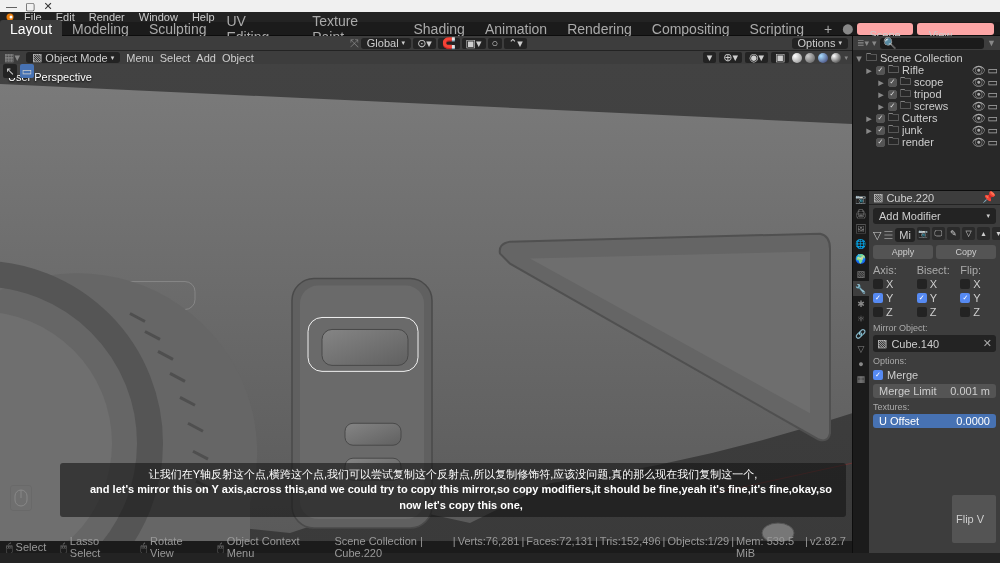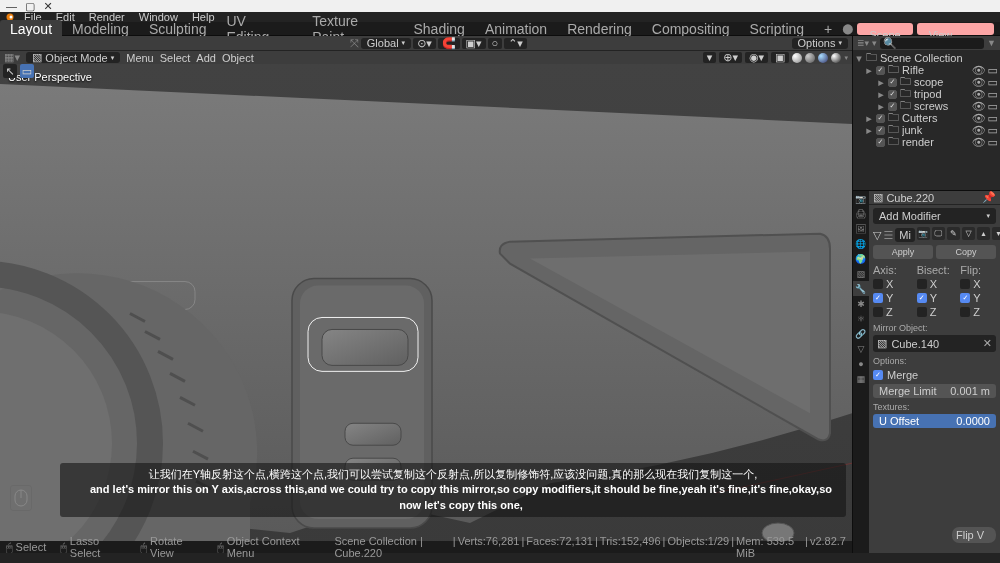--- a/index.html
+++ b/index.html
@@ -78,21 +78,21 @@
 .sect-label { color: #aaa; margin: 4px 0 2px; font-size: 9px; }
 .obj-field { background: #232323; border-radius: 3px; padding: 2px 4px; display: flex; align-items: center; gap: 4px; margin-bottom: 4px; }
 .obj-field .x { margin-left: auto; color: #aaa; cursor: pointer; }
 .chk-row { display: flex; align-items: center; gap: 4px; padding: 1px 0; }
 .chk-row .box { width: 10px; height: 10px; border-radius: 2px; background: #232323; display: flex; align-items: center; justify-content: center; }
 .chk-row .box.checked { background: #568af2; }
 .chk-row .box.checked::after { content: "✓"; color: #fff; font-size: 7px; }
 .num-field { display: flex; align-items: center; background: #545454; border-radius: 3px; padding: 1px 6px; margin: 2px 0; }
 .num-field.highlight { background: #4772b3; color: #fff; }
 .num-field .lbl { flex: 1; }
-.flipv-box { position: absolute; bottom: 20px; right: 4px; width: 44px; background: #545454; padding: 2px 4px; font-size: 9px; border-radius: 7px; z-index: 5; }
+.flipv-box { position: absolute; bottom: 20px; right: 4px; width: 44px; background: #545454; padding: 18px 4px; font-size: 9px; border-radius: 2px; z-index: 5; }
 .colorball { width: 10px; height: 10px; border-radius: 50%; display: inline-block; }
 </style>
 </head>
 <body>
 
 <div class="titlebar">
   <div class="controls">
     <span>—</span>
     <span>▢</span>
     <span>✕</span>

